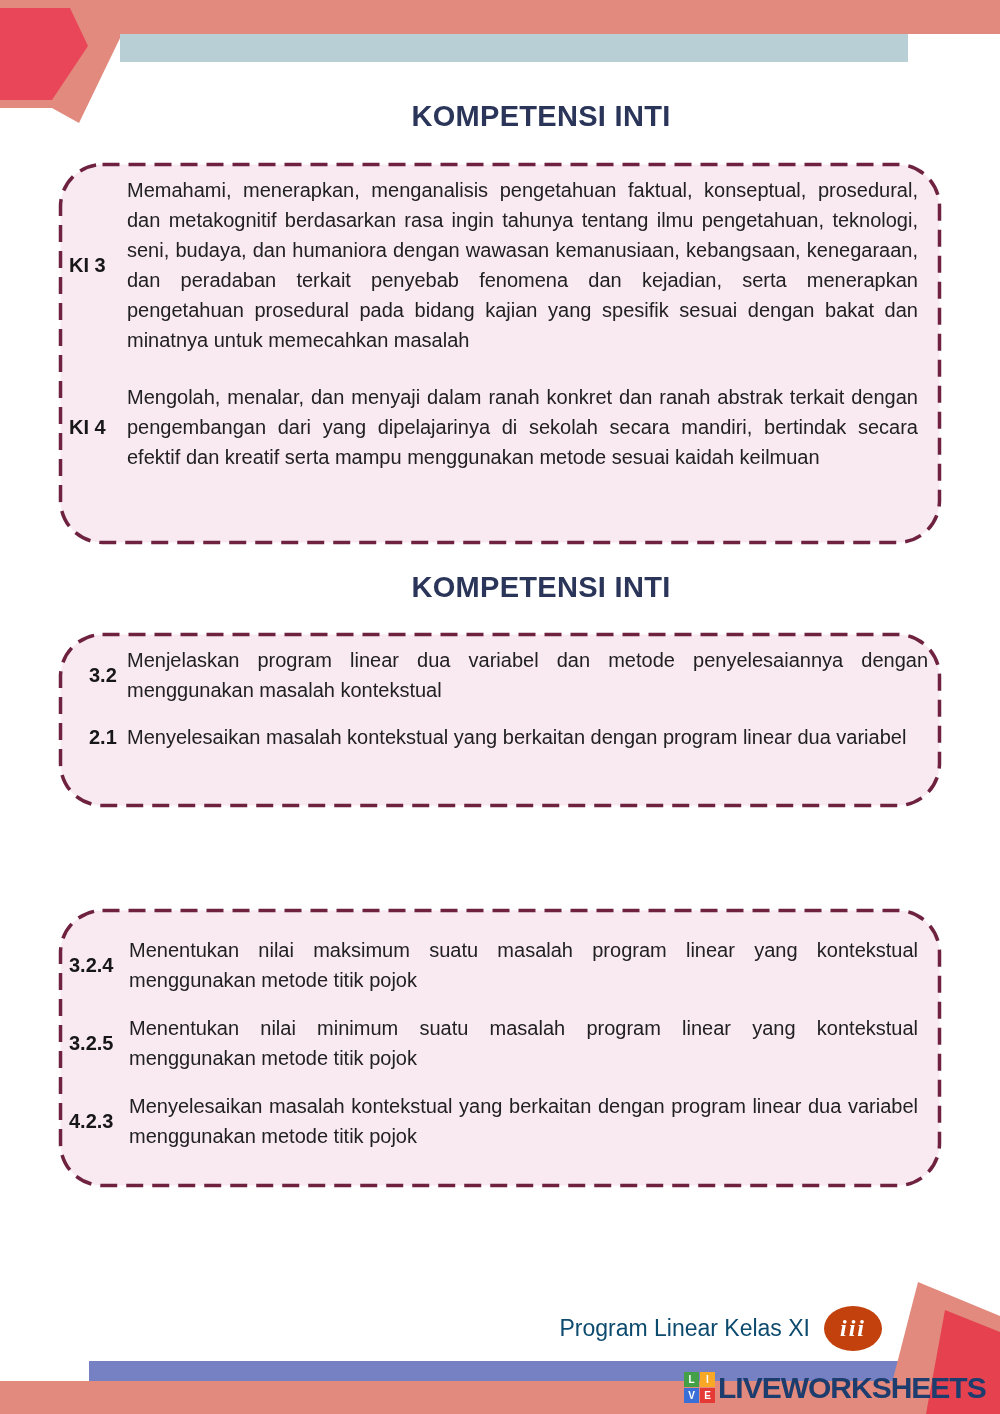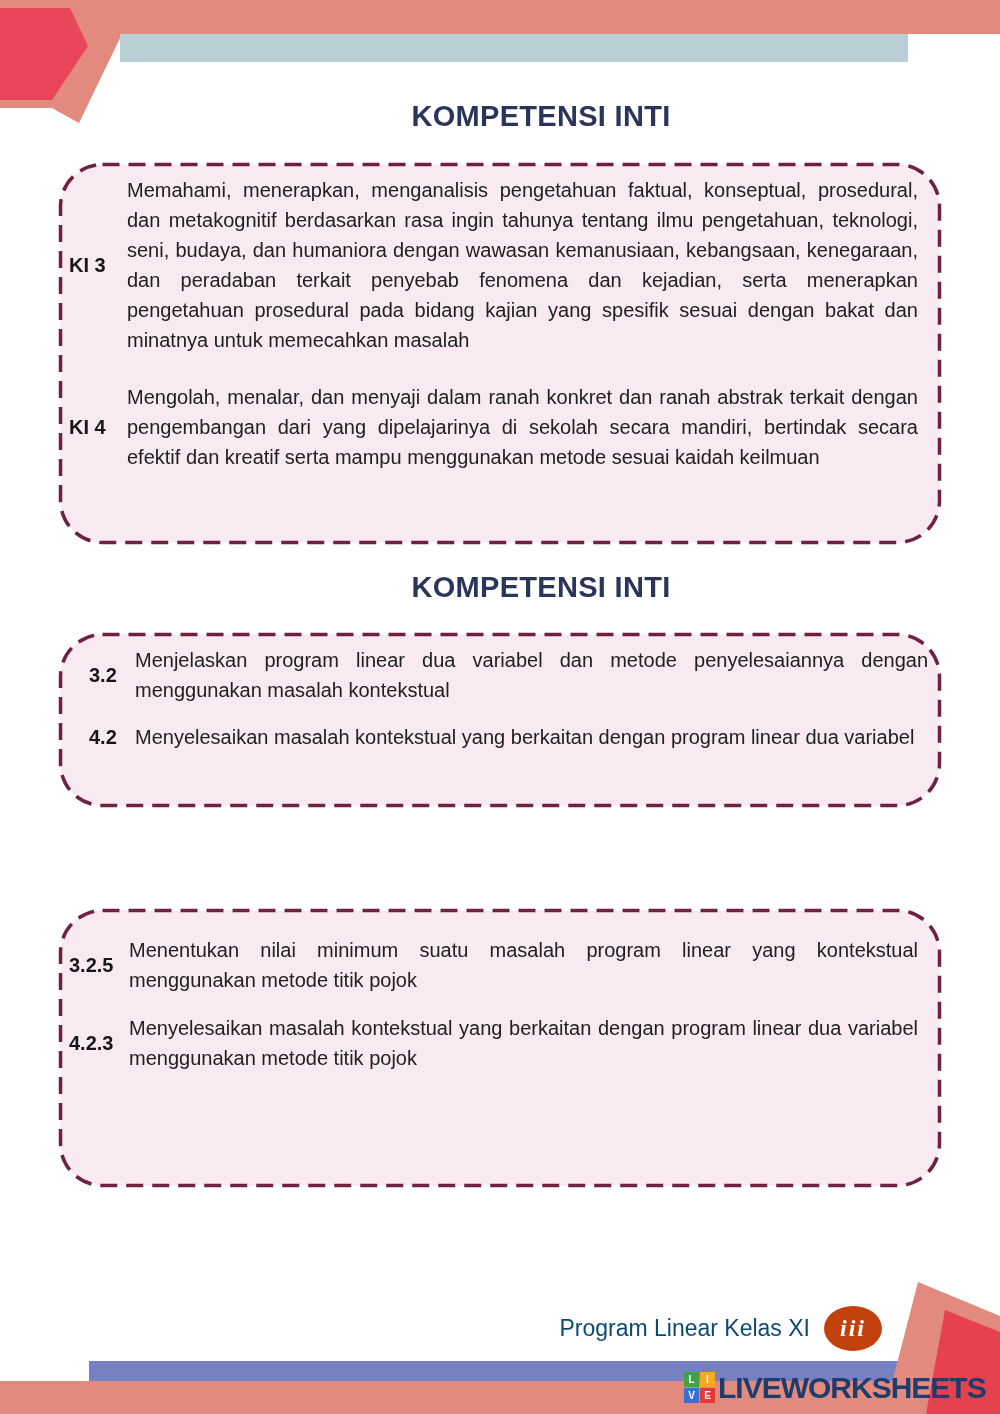--- a/index.html
+++ b/index.html
@@ -56,21 +56,21 @@
   .item { display: flex; align-items: center; }
   .box-ki  .item + .item { margin-top: 27px; }
   .box-kd  .item + .item { margin-top: 17px; }
   .box-ipk .item + .item { margin-top: 18px; }
 
   .item-label {
     flex: 0 0 auto; font-weight: 700;
     font-size: 20px; line-height: 30px; color: #171717;
   }
   .box-ki  .item-label { width: 48px; margin-right: 10px; }
-  .box-kd  .item-label { width: 30px; margin-right: 16px; }
+  .box-kd  .item-label { width: 30px; margin-right: 8px; }
   .box-ipk .item-label { width: 52px; margin-right: 8px; }
 
   .item-text {
     flex: 1 1 auto;
     font-size: 20px; line-height: 30px;
     text-align: justify; color: #212121;
   }
 
   
   .footer-row {
@@ -161,32 +161,36 @@
   <div class="box box-kd">
     <svg class="box-frame" width="884" height="176">
       <rect x="2.5" y="2.5" width="879" height="171" rx="42" fill="#f9e9f1" stroke="#6e2240" stroke-width="3.5" stroke-dasharray="17 9"></rect>
     </svg>
     <div class="box-content">
       <div class="item">
         <span class="item-label">3.2</span>
         <span class="item-text">Menjelaskan program linear dua variabel dan metode penyelesaiannya dengan menggunakan masalah kontekstual</span>
       </div>
       <div class="item">
-        <span class="item-label">4.2</span>
+        <span class="item-label">2.1</span>
         <span class="item-text">Menyelesaikan masalah kontekstual yang berkaitan dengan program linear dua variabel</span>
       </div>
     </div>
   </div>
 
 
   <div class="box box-ipk">
     <svg class="box-frame" width="884" height="280">
       <rect x="2.5" y="2.5" width="879" height="275" rx="42" fill="#f9e9f1" stroke="#6e2240" stroke-width="3.5" stroke-dasharray="17 9"></rect>
     </svg>
     <div class="box-content">
+      <div class="item">
+        <span class="item-label">3.2.4</span>
+        <span class="item-text">Menentukan nilai maksimum suatu masalah program linear yang kontekstual menggunakan metode titik pojok</span>
+      </div>
       <div class="item">
         <span class="item-label">3.2.5</span>
         <span class="item-text">Menentukan nilai minimum suatu masalah program linear yang kontekstual menggunakan metode titik pojok</span>
       </div>
       <div class="item">
         <span class="item-label">4.2.3</span>
         <span class="item-text">Menyelesaikan masalah kontekstual yang berkaitan dengan program linear dua variabel menggunakan metode titik pojok</span>
       </div>
     </div>
   </div>

